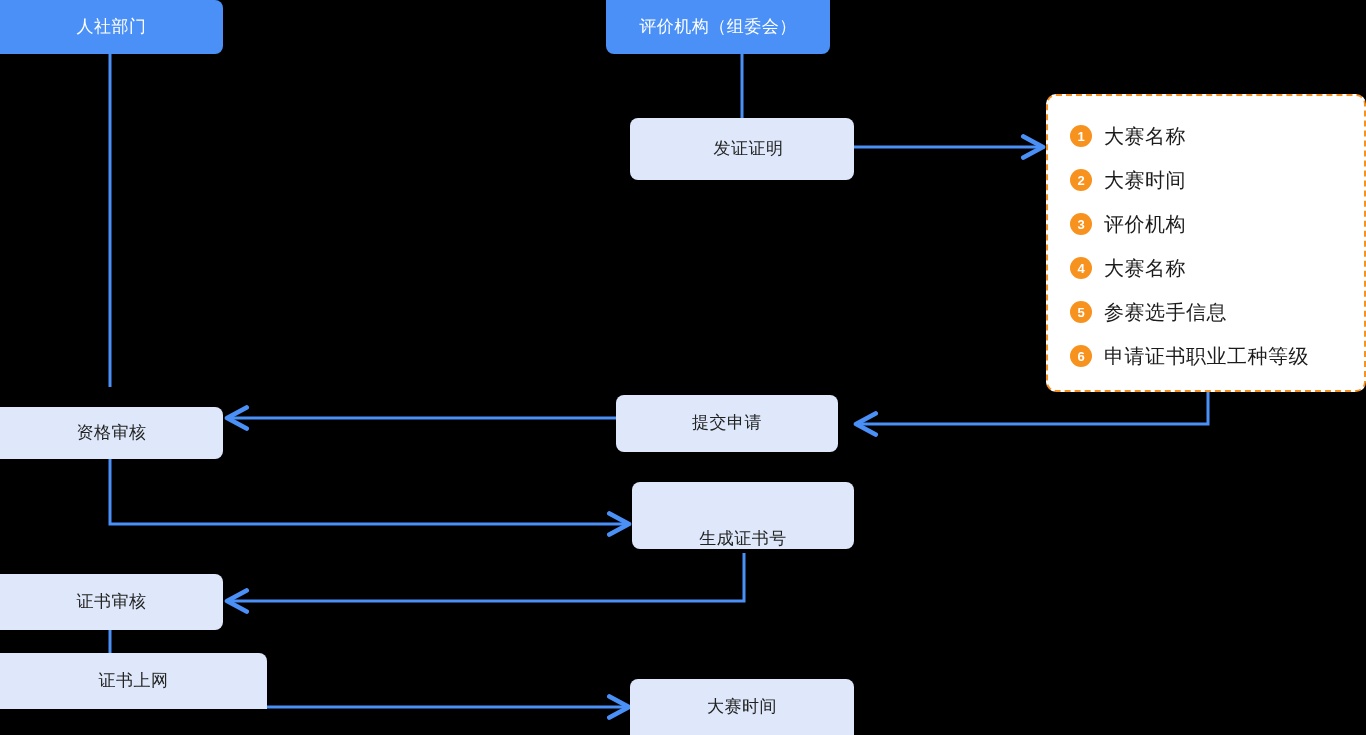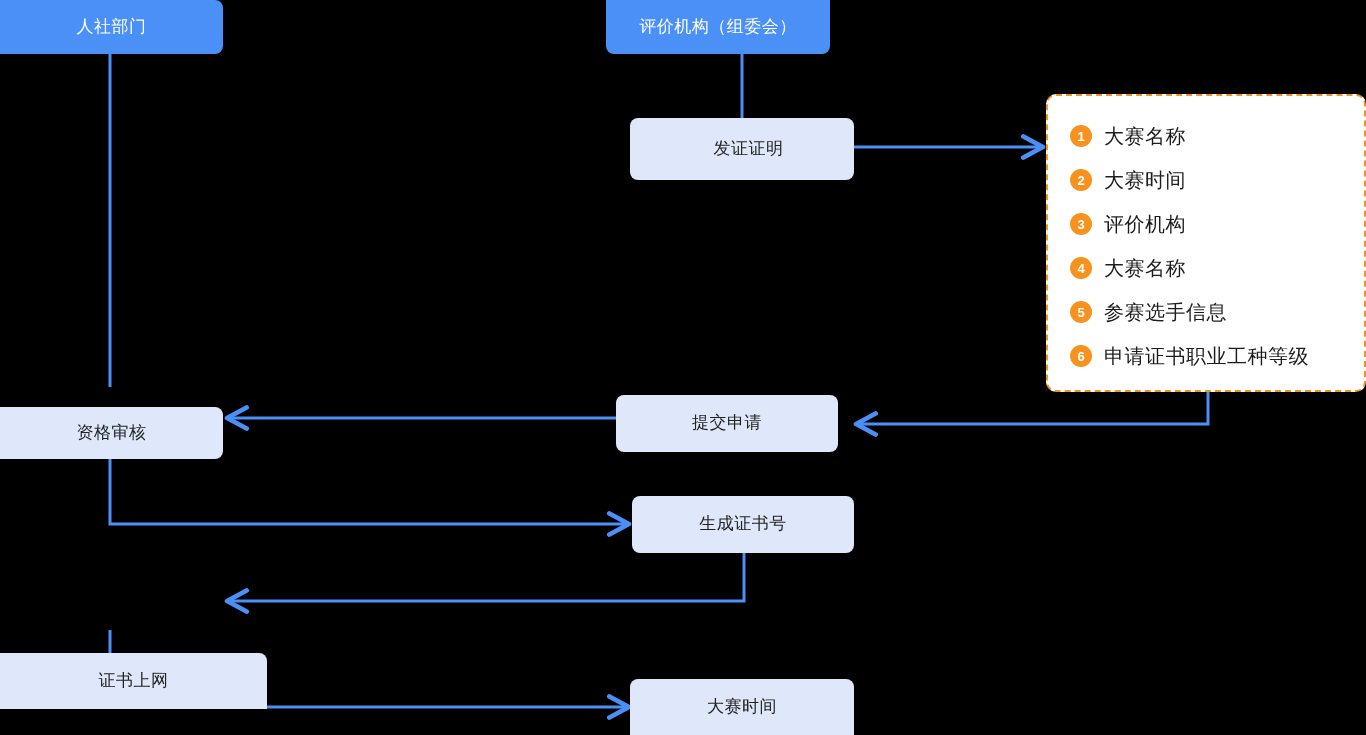--- a/index.html
+++ b/index.html
@@ -122,24 +122,27 @@
   </div>
 
   <div class="node step" style="left:0px; top:386px; width:223px; height:52px; border-radius:0 8px 8px 0;margin-top:21px;">
     <span>资格审核</span>
   </div>
 
   <div class="node step" style="left:616px; top:395px; width:222px; height:57px;">
     <span>提交申请</span>
   </div>
 
-  <div class="node step" style="left:632px; top:496px; width:222px; height:57px;">
+  <div class="node step" style="left:632px; top:482px; width:222px; height:67px;align-items:flex-end;">
     <span>生成证书号</span>
   </div>
 
+  <div class="node step" style="left:0px; top:574px; width:223px; height:56px; border-radius:0 8px 8px 0;">
+    <span>证书审核</span>
+  </div>
 
   <div class="node step" style="left:0px; top:653px; width:267px; height:56px; border-radius:0 8px 0 0;">
     <span>证书上网</span>
   </div>
 
   <div class="node step" style="left:630px; top:679px; width:224px; height:56px; border-radius:8px 8px 0 0;">
     <span>大赛时间</span>
   </div>
 
   <div class="panel" style="left:1046px; top:94px; width:320px; height:298px;">

